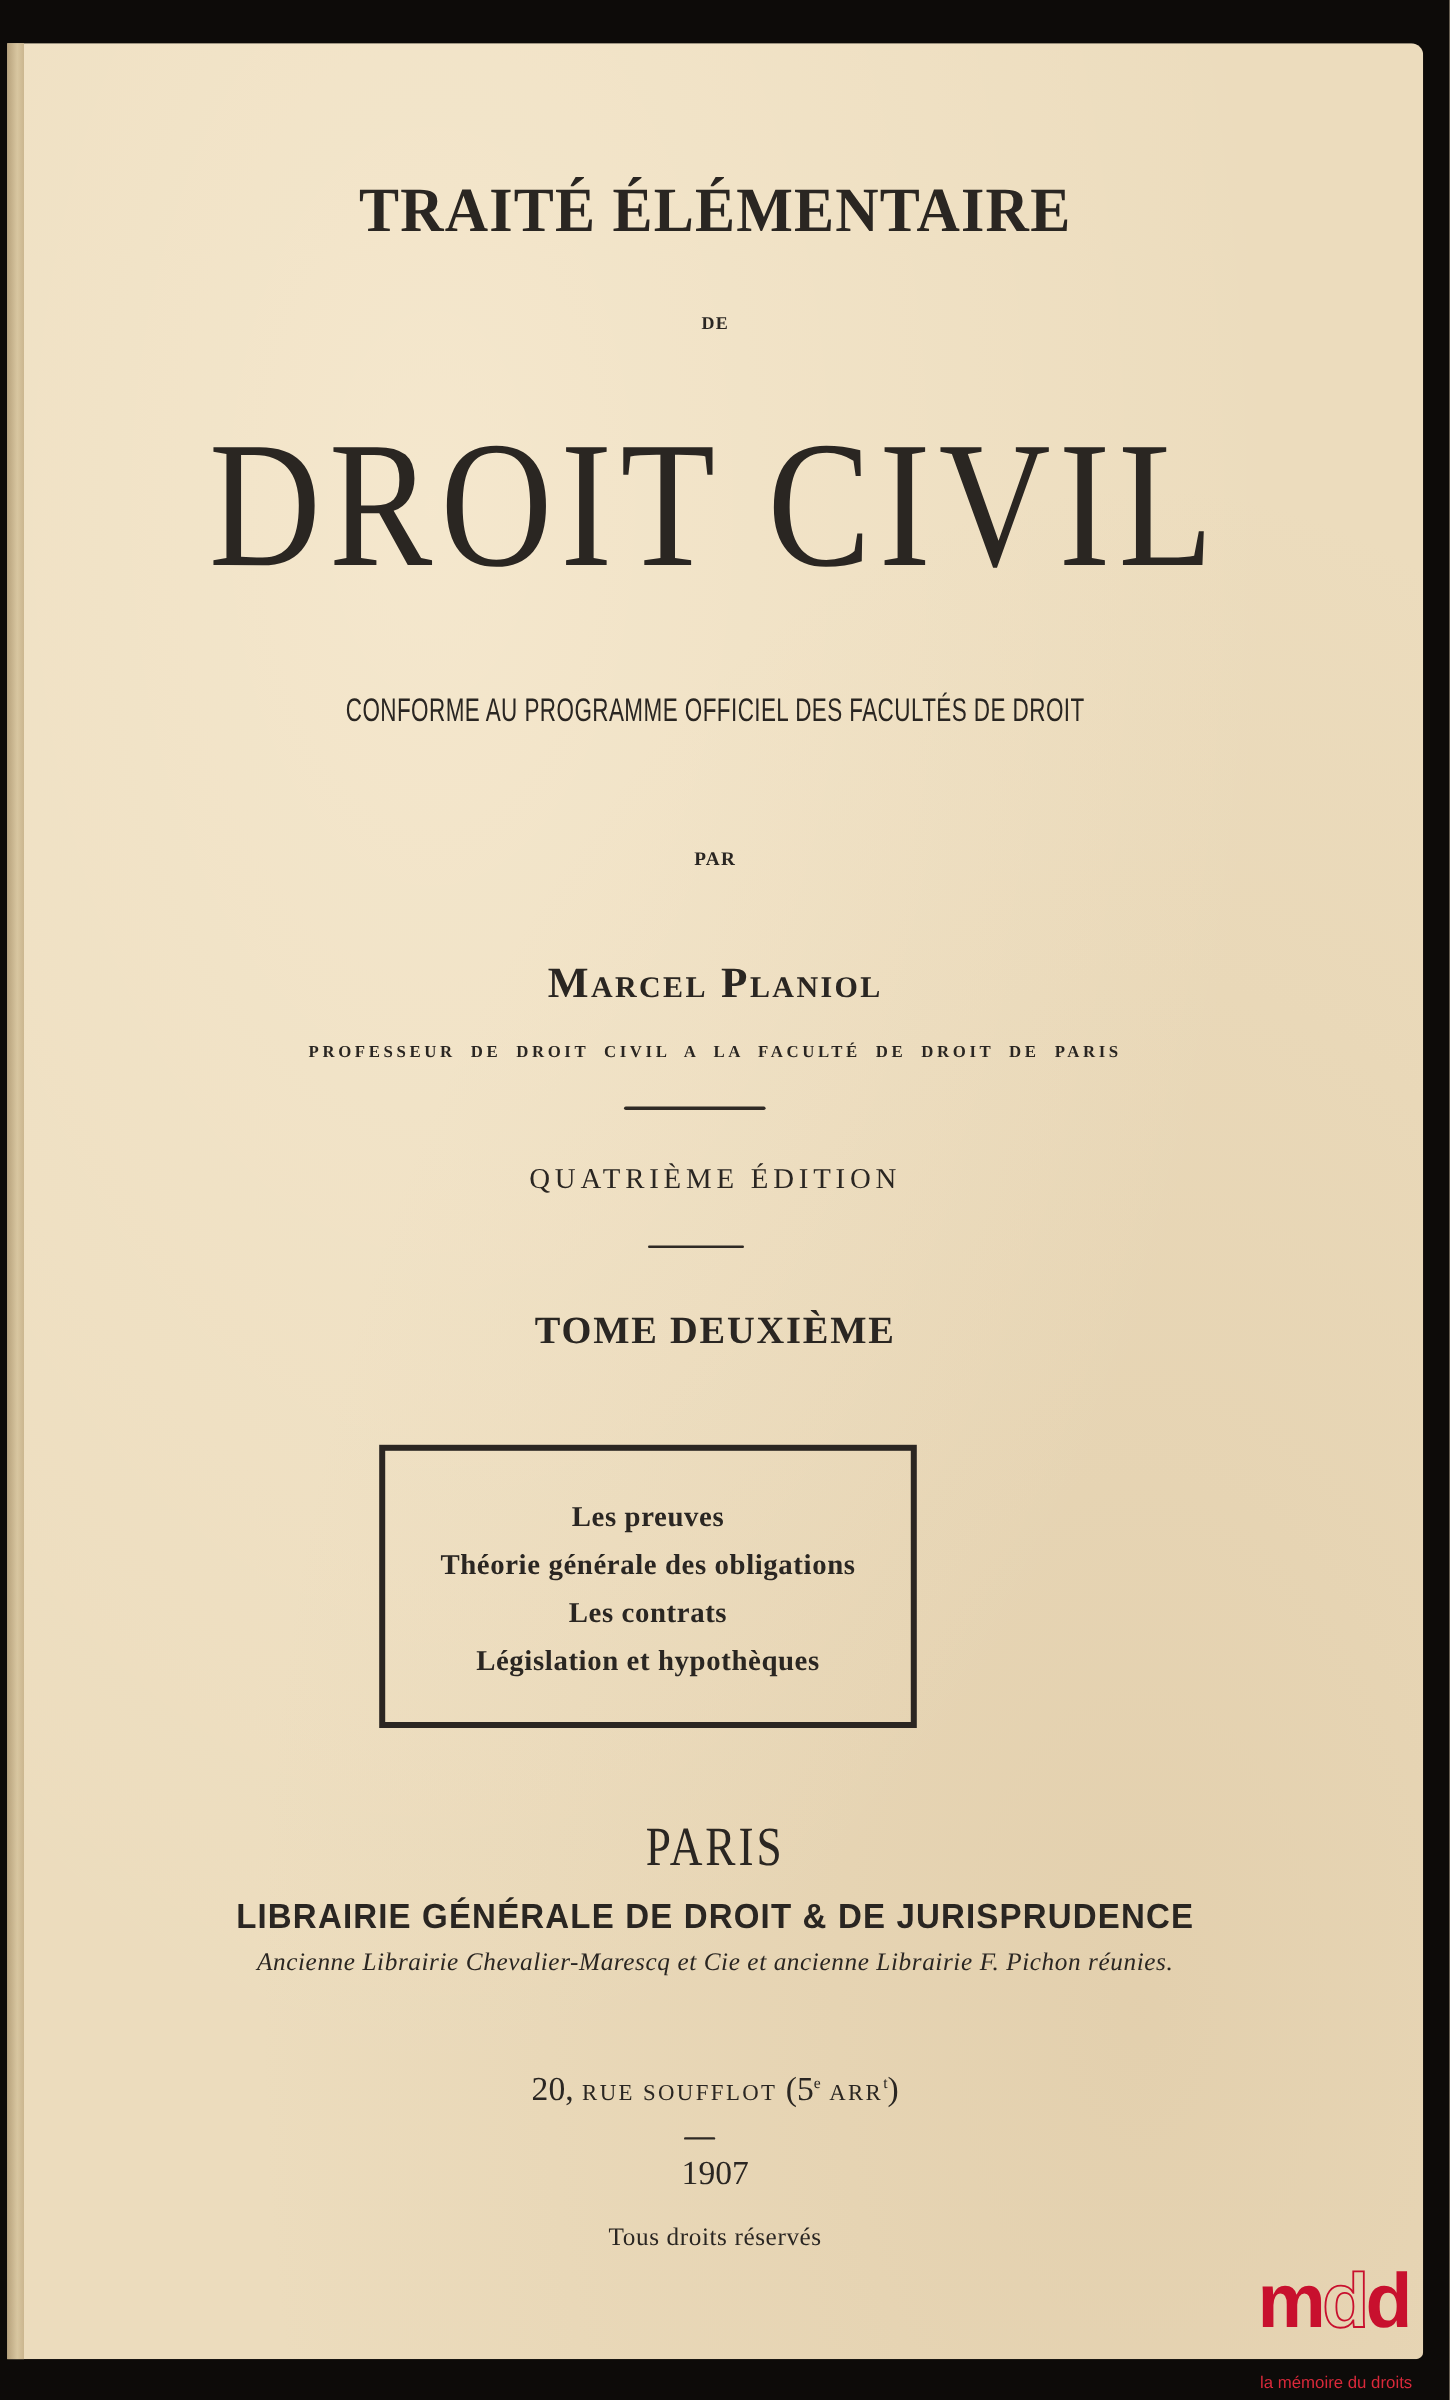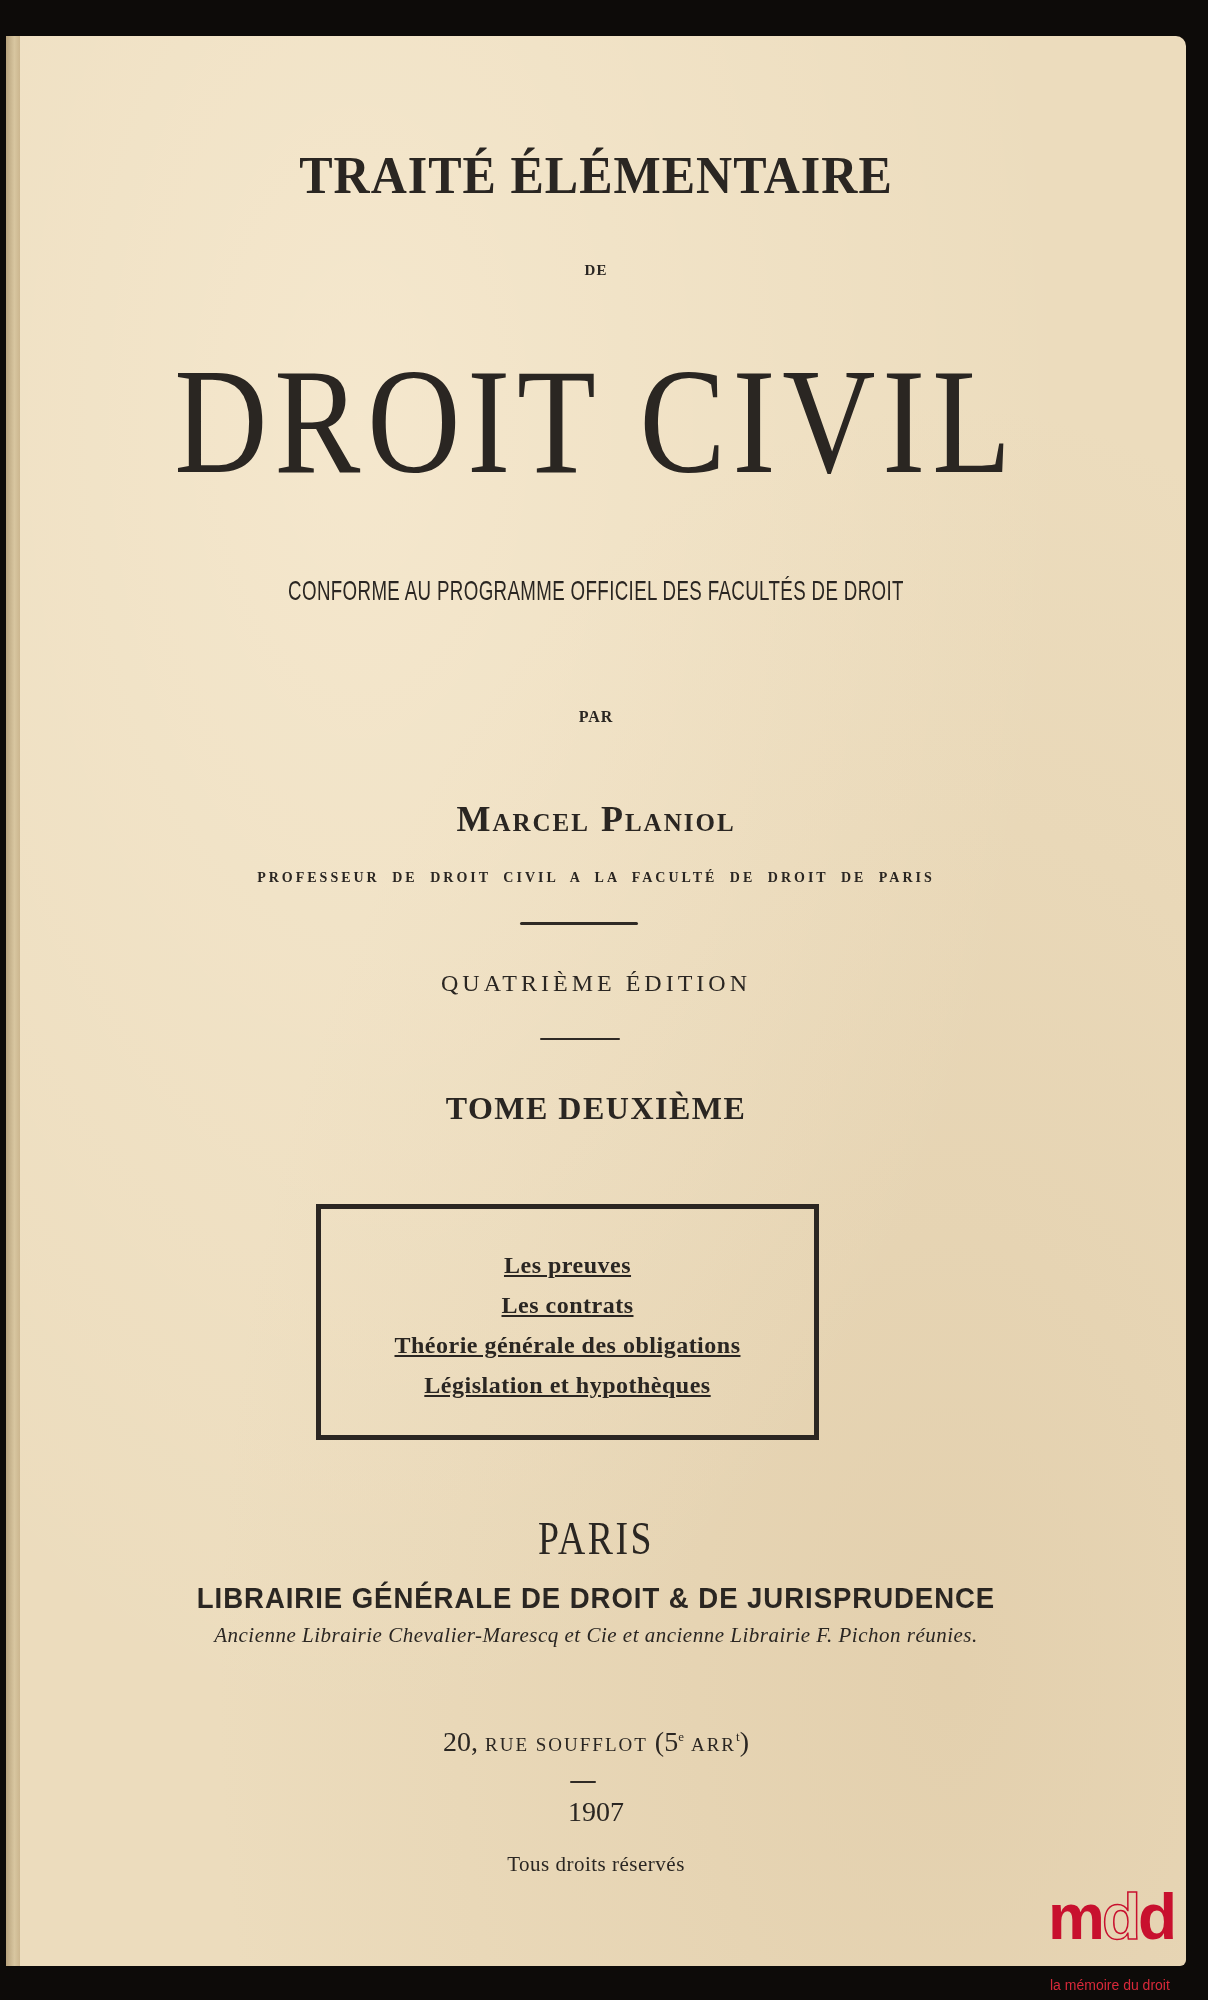--- a/index.html
+++ b/index.html
@@ -31,22 +31,22 @@
   .t-par { top:672px; font-size:16px; font-weight:bold; letter-spacing:1px; }
   .t-author { top:762px; font-size:36px; font-weight:bold; letter-spacing:2px; font-variant:small-caps; }
   .t-prof { top:834px; font-size:14px; font-weight:bold; letter-spacing:3px; word-spacing:6px; }
   .rule { position:absolute; height:3px; background:#2f2a25; border-radius:2px; }
   .rule1 { left:514px; top:886px; width:118px; }
   .rule2 { left:534px; top:1002px; width:80px; height:2px; }
   .t-edition { top:934px; font-size:24px; letter-spacing:4px; }
   .t-tome { top:1054px; font-size:32px; font-weight:bold; letter-spacing:1.5px; }
 
   .box {
-    position:absolute; left:310px; top:1168px; width:503px; height:236px;
-    border:5px solid #2b2622; box-sizing:border-box;text-decoration:underline;
+    position:absolute; left:310px; top:1168px; width:448px; height:236px;
+    border:5px solid #2b2622; box-sizing:border-box;
   }
   .box-list { list-style:none; margin:0; padding:36px 0 0 0; text-align:center; }
   .box-list li { font-size:24px; font-weight:bold; line-height:40px; letter-spacing:0.5px; }
 
   .t-paris { top:1476px; font-size:46px; letter-spacing:3px; transform:scaleX(0.82); }
   .t-librairie { top:1546px; font-size:29px; font-weight:bold; font-family:"Liberation Sans","DejaVu Sans",sans-serif; letter-spacing:1px; transform:scaleX(0.95); }
   .t-ancienne { top:1587px; font-size:21px; font-style:italic; letter-spacing:0.5px; }
   .t-pichon { top:1617px; font-size:22px; }
   .t-pichon .sc { font-size:14px; letter-spacing:1.5px; }
   .t-conseil { top:1647px; font-size:20px; }
@@ -74,22 +74,22 @@
   <div class="c t-author">Marcel Planiol</div>
   <div class="c t-prof">PROFESSEUR DE DROIT CIVIL A LA FACULTÉ DE DROIT DE PARIS</div>
   <div class="rule rule1"></div>
   <div class="c t-edition">QUATRIÈME ÉDITION</div>
   <div class="rule rule2"></div>
   <div class="c t-tome">TOME DEUXIÈME</div>
 
   <div class="box">
     <ul class="box-list">
       <li>Les preuves</li>
+      <li>Théorie générale des obligations</li>
       <li>Les contrats</li>
-      <li>Théorie générale des obligations</li>
       <li>Législation et hypothèques</li>
     </ul>
   </div>
 
   <div class="c t-paris">PARIS</div>
   <div class="c t-librairie">LIBRAIRIE GÉNÉRALE DE DROIT &amp; DE JURISPRUDENCE</div>
   <div class="c t-ancienne">Ancienne Librairie Chevalier-Marescq et Cie et ancienne Librairie F. Pichon réunies.</div>
   <div class="c t-adresse">
     <span>20,</span>
     <span class="sc">RUE SOUFFLOT</span>
@@ -97,14 +97,14 @@
     <span class="sc">ARR</span><sup>t</sup><span>)</span>
   </div>
   <div class="rule rule3"></div>
   <div class="c t-year">1907</div>
   <div class="c t-droits">Tous droits réservés</div>
 </div>
 <div class="gutter"></div>
 
 <div class="logo">
   <div class="logo-mark"><span>m</span><span class="outline">d</span><span>d</span></div>
-  <div class="logo-tag">la mémoire du droit</div>
+  <div class="logo-tag">la mémoire du droits</div>
 </div>
 
 </body></html>

